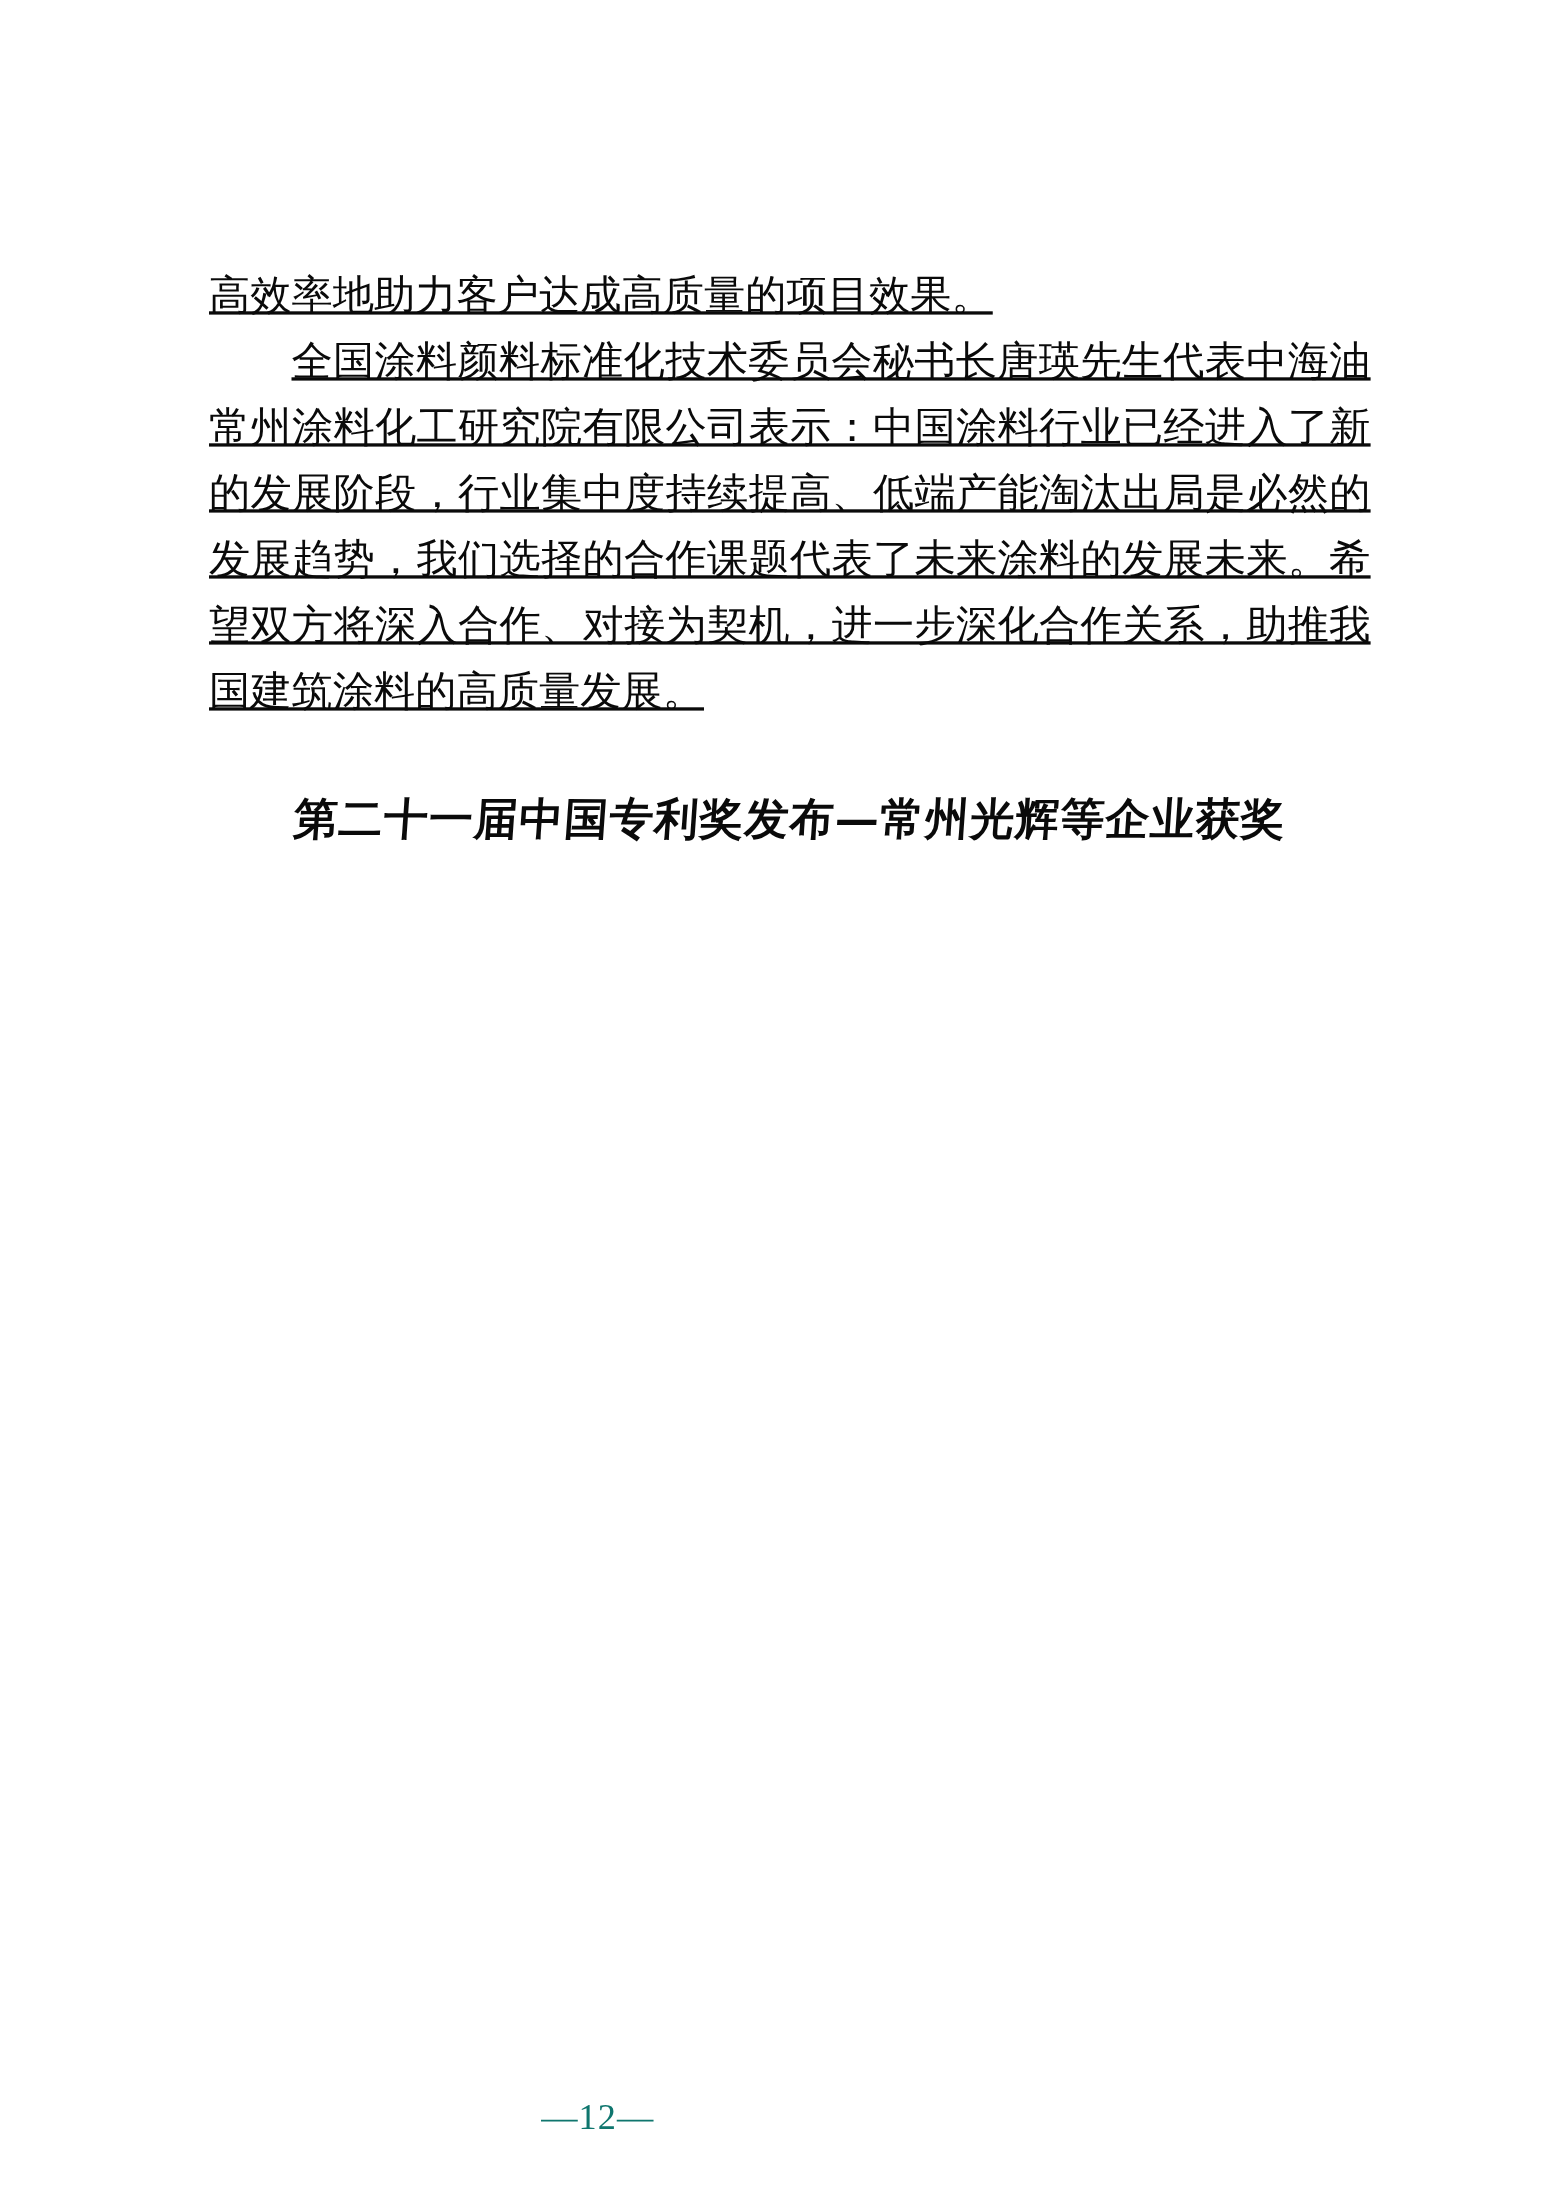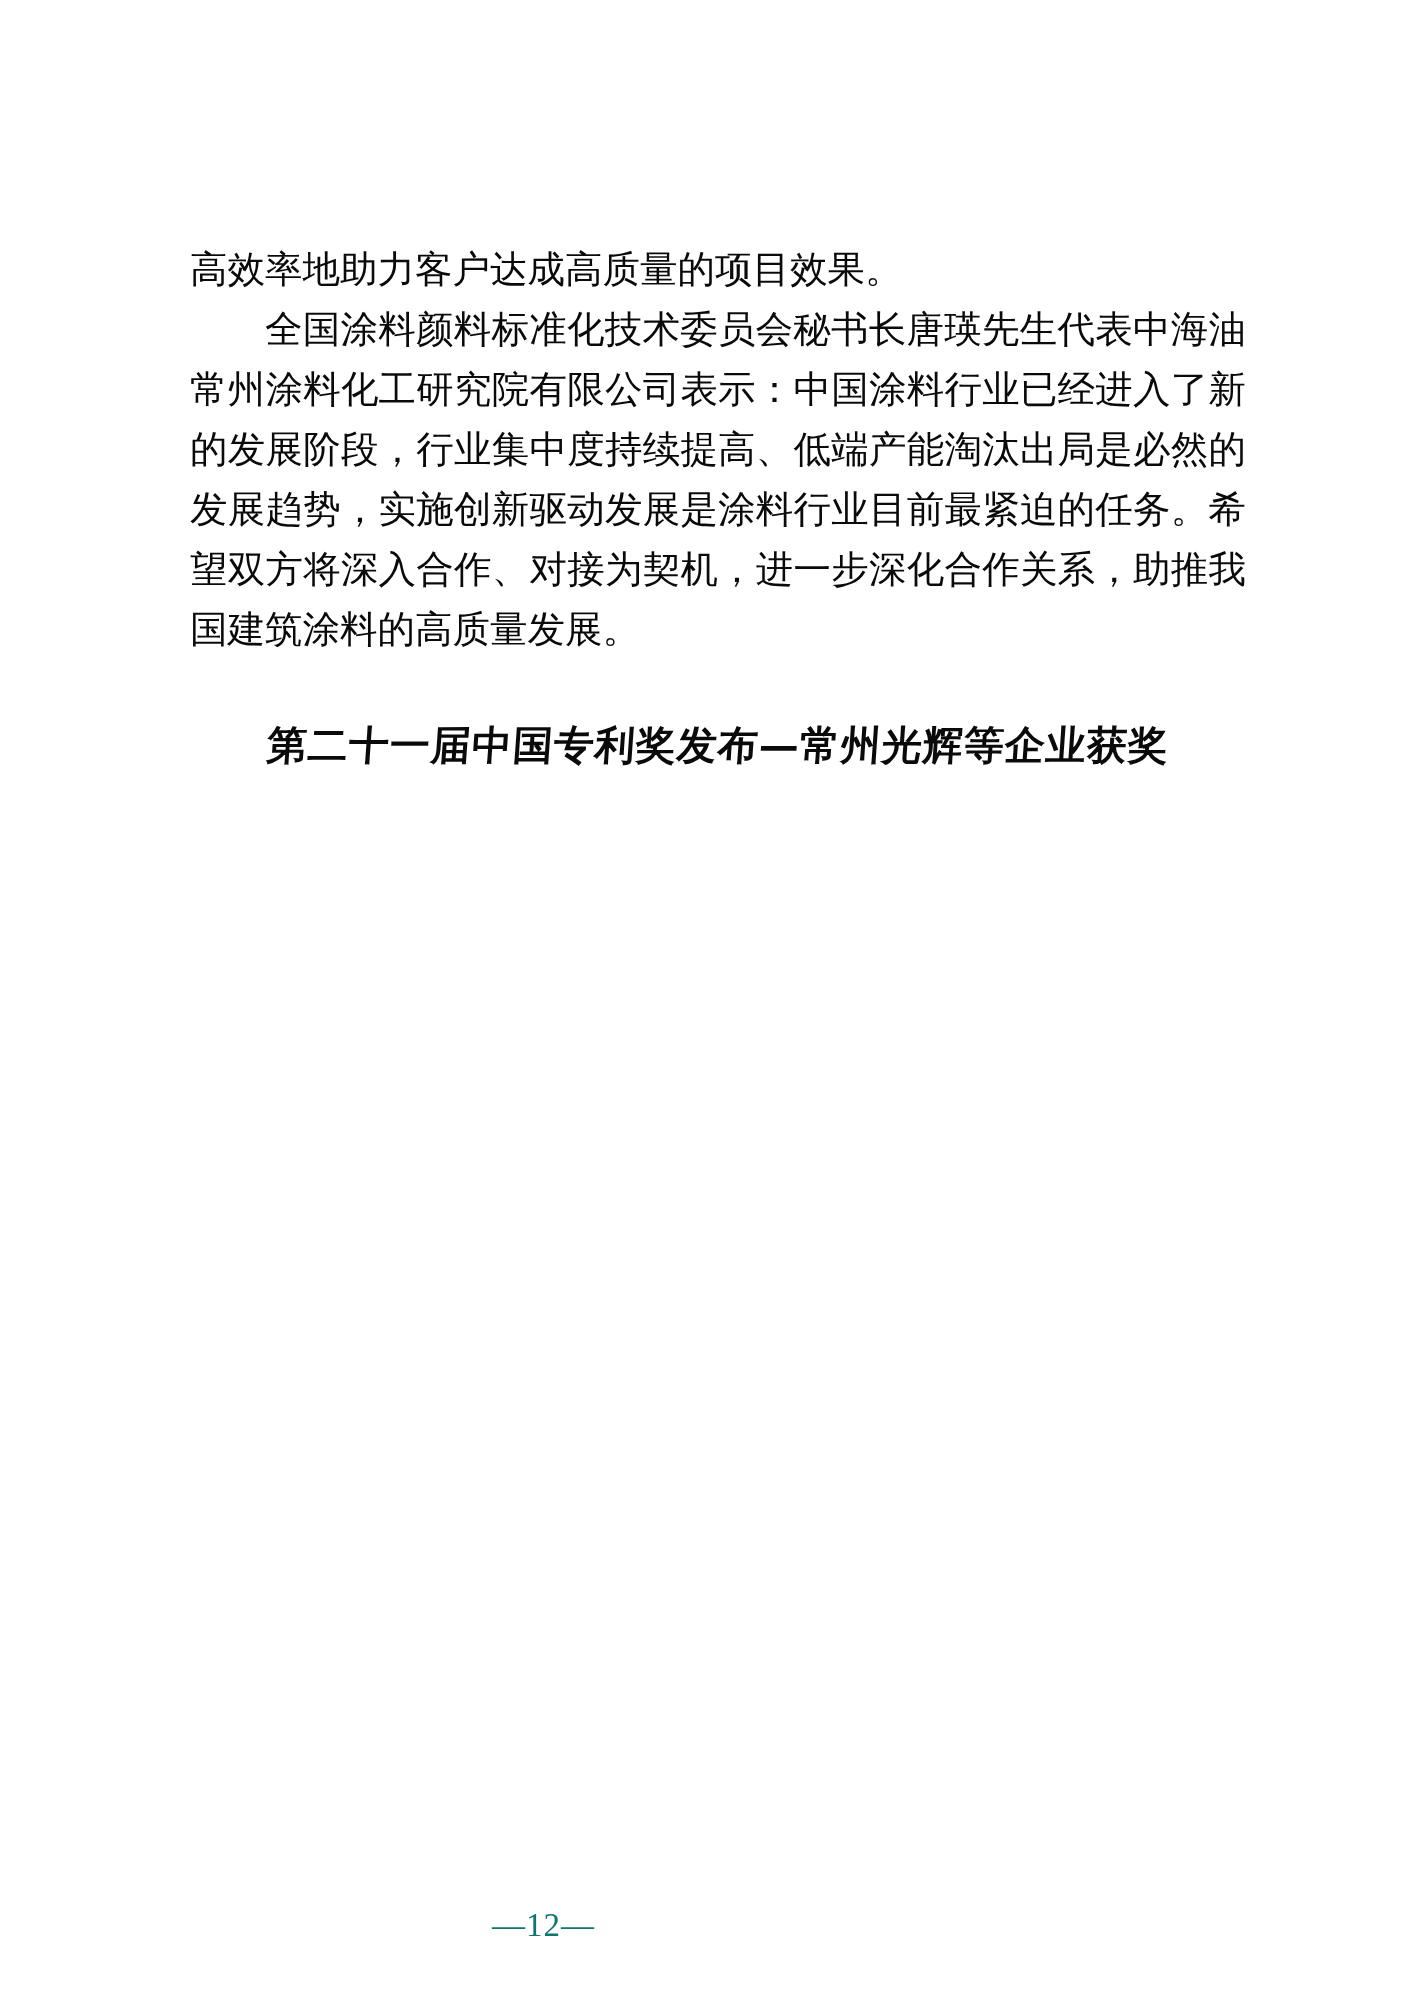--- a/index.html
+++ b/index.html
@@ -24,20 +24,21 @@
   }
   .para {
     margin: 0;
     font-size: 37.5px;
     line-height: 60px;
     text-align: justify;
     text-justify: inter-ideograph;
     text-indent: 2em;
     font-weight: 400;
     word-break: break-all;
+    text-decoration: underline;
   }
   .para.no-indent {
     text-indent: 0;
   }
   .source-line {
     margin: 0;
     font-size: 37.5px;
     line-height: 60px;
     text-align: right;
     font-weight: 400;
@@ -65,17 +66,17 @@
     font-weight: 400;
     color: #0f766e;
   }
 </style>
 </head>
 <body>
 
 <div class="page">
   <div class="content">
     <p class="para no-indent">高效率地助力客户达成高质量的项目效果。</p>
-    <p class="para">全国涂料颜料标准化技术委员会秘书长唐瑛先生代表中海油常州涂料化工研究院有限公司表示：中国涂料行业已经进入了新的发展阶段，行业集中度持续提高、低端产能淘汰出局是必然的发展趋势，实施创新驱动发展是涂料行业目前最紧迫的任务。希望双方将深入合作、对接为契机，进一步深化合作关系，助推我国建筑涂料的高质量发展。</p>
+    <p class="para">全国涂料颜料标准化技术委员会秘书长唐瑛先生代表中海油常州涂料化工研究院有限公司表示：中国涂料行业已经进入了新的发展阶段，行业集中度持续提高、低端产能淘汰出局是必然的发展趋势，我们选择的合作课题代表了未来涂料的发展未来。希望双方将深入合作、对接为契机，进一步深化合作关系，助推我国建筑涂料的高质量发展。</p>
     <h2 class="article-title">第二十一届中国专利奖发布—常州光辉等企业获奖</h2>
   </div>
   <div class="page-number">—12—</div>
 </div>
 
 </body></html>

